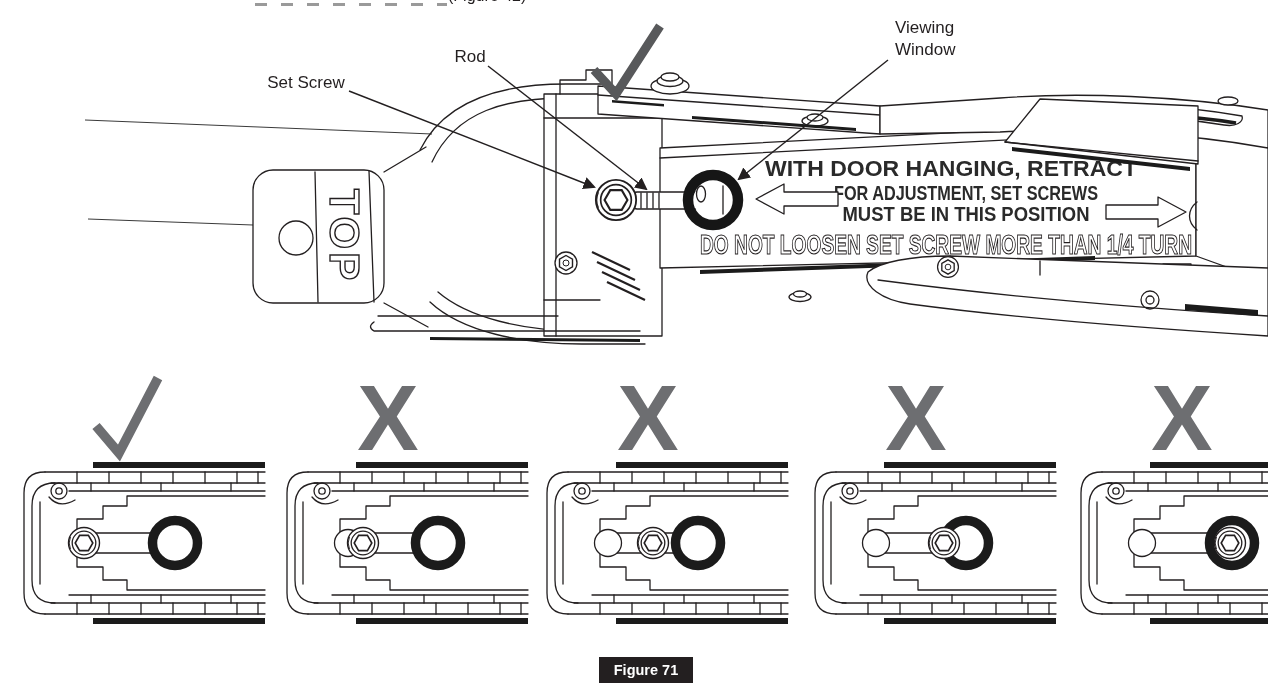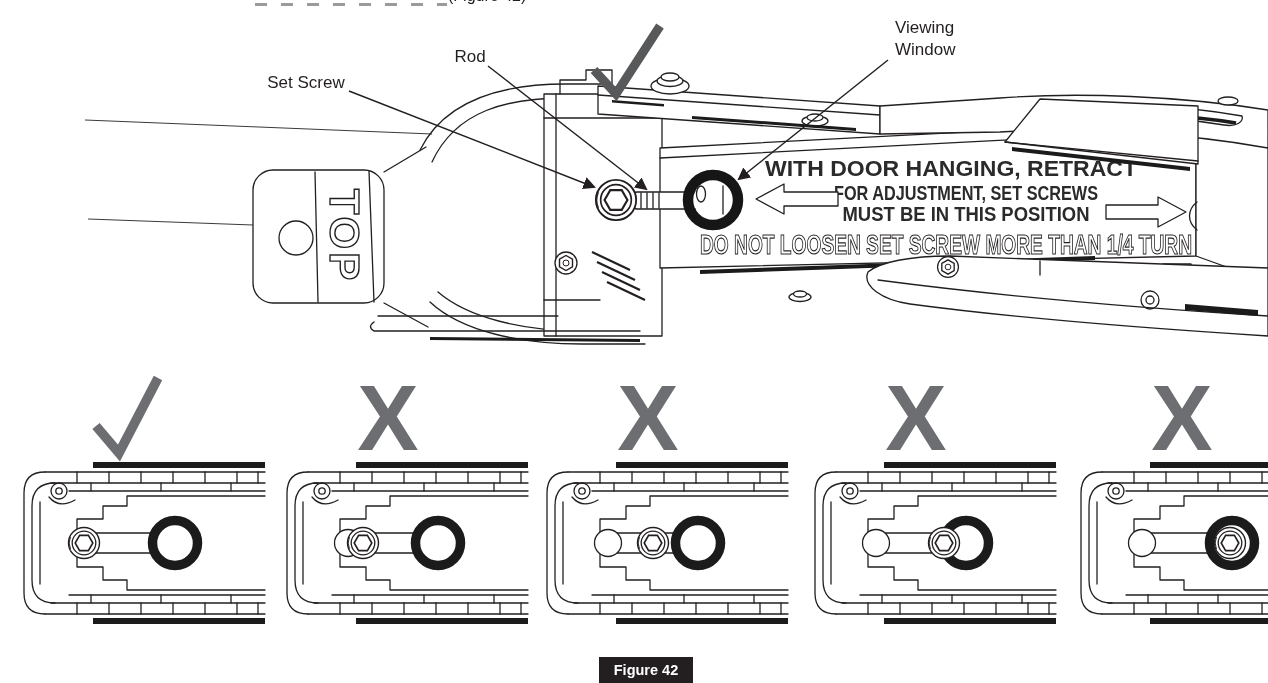--- a/index.html
+++ b/index.html
@@ -294,15 +294,15 @@
         <circle r="15.5" fill="#fff" stroke="#231f20" stroke-width="1.4"></circle>
         <circle r="11.8" fill="#fff" stroke="#231f20" stroke-width="1.3"></circle>
         <polygon points="8.8,0 4.4,-7.6 -4.4,-7.6 -8.8,0 -4.4,7.6 4.4,7.6" fill="none" stroke="#231f20" stroke-width="1.6"></polygon>
         <path d="M-13.5,6 A14.8 14.8 0 0 1 -13.5,-6" fill="none" stroke="#231f20" stroke-width="0.9"></path>
       </g>
         </g>
         <text x="1182" y="80" class="x-mark">X</text>
       </g>
   </svg>
 
-  <div class="figure-label">Figure 42</div>
+  <div class="figure-label">Figure 71</div>
 
 </div>
 
 </body></html>

